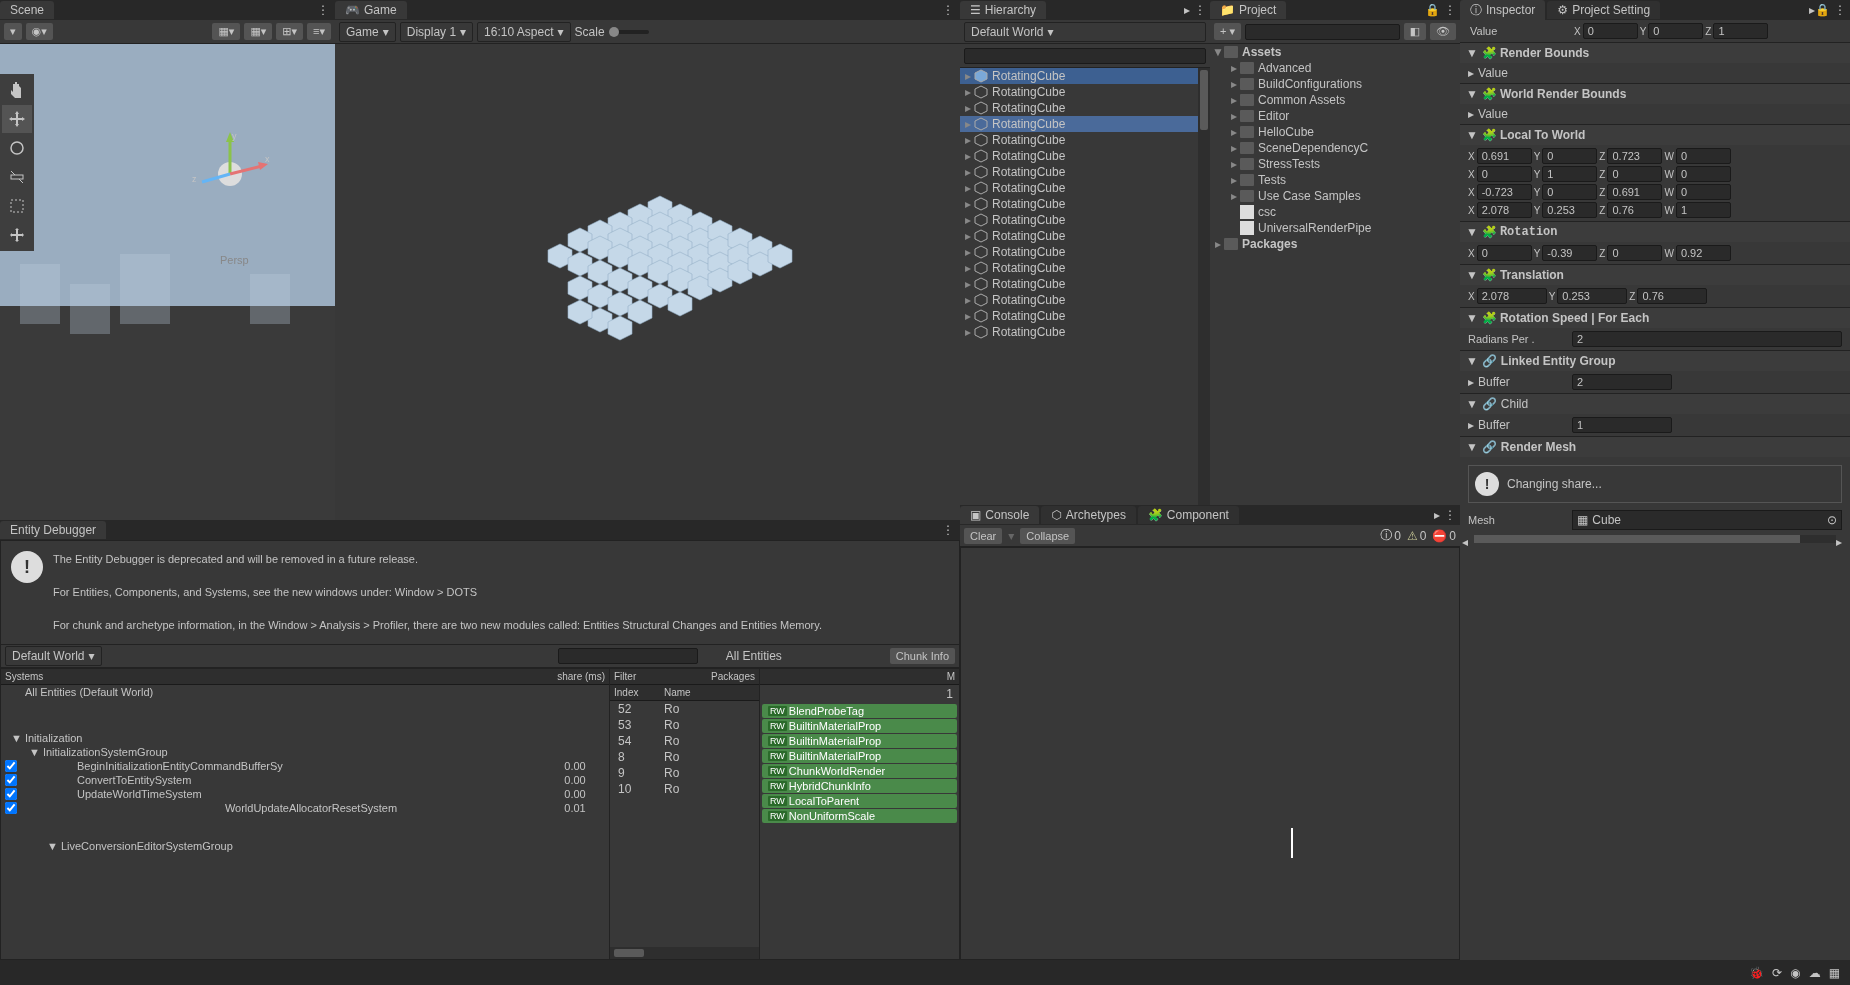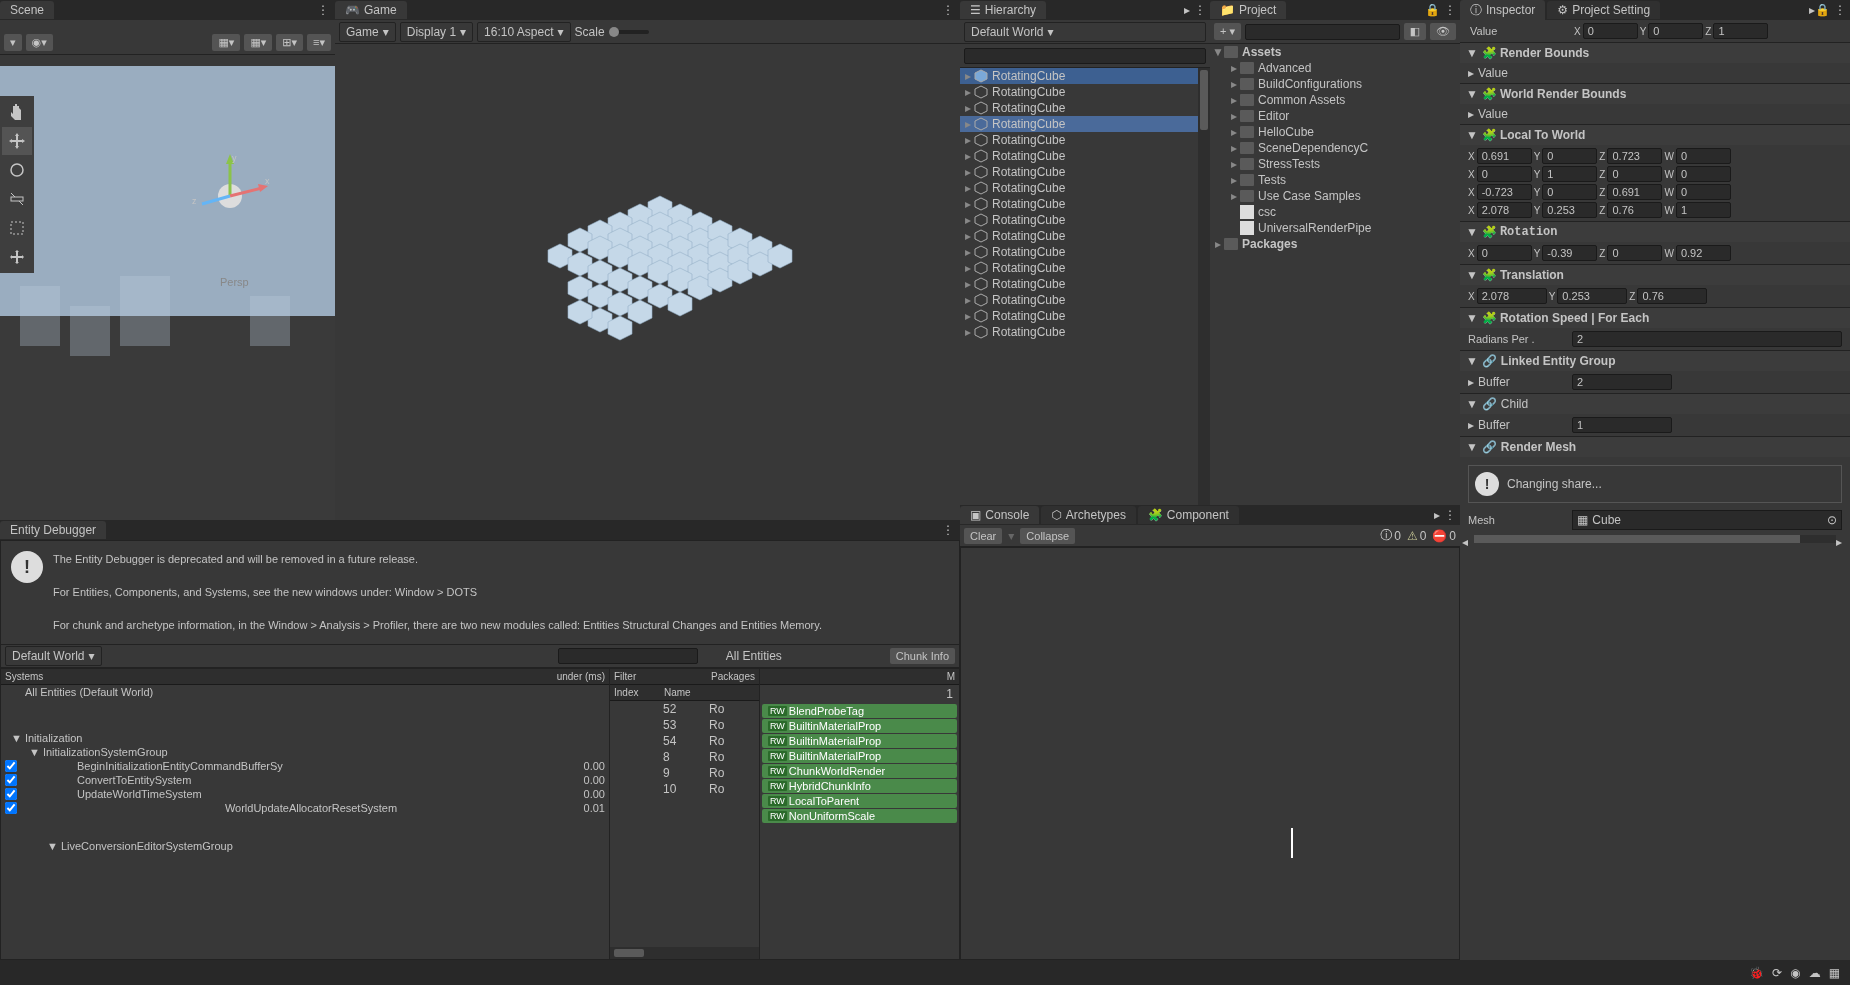--- a/index.html
+++ b/index.html
@@ -35,42 +35,42 @@
 .xyz-input span { font-size: 10px; display: flex; align-items: center; }
 .xyz-input input { width: 55px; }
 .puzzle-icon { width: 14px; height: 14px; display: inline-block; }
 .entity-debugger { display: flex; flex-direction: column; }
 .debug-msg { padding: 10px; display: flex; gap: 10px; align-items: flex-start; }
 .debug-icon { width: 32px; height: 32px; border-radius: 50%; background: #ddd; color: #333; display: flex; align-items: center; justify-content: center; font-size: 18px; font-weight: bold; }
 .systems-panel { display: flex; flex: 1; border-top: 1px solid #222; }
 .systems-list { flex: 1; overflow-y: auto; }
 .sys-row { display: flex; padding: 1px 4px; align-items: center; }
 .sys-name { flex: 1; padding-left: 30px; font-size: 11px; }
-.sys-time { width: 60px; text-align: right; font-size: 11px; }
+.sys-time { width: 60px; text-align: center; font-size: 11px; }
 .checkbox { width: 12px; height: 12px; margin-right: 4px; }
 .entities-panel { width: 150px; border-left: 1px solid #222; }
 .components-panel { width: 200px; border-left: 1px solid #222; overflow-y: auto; }
 .comp-tag { background: #4a8a4a; color: #fff; padding: 1px 6px; margin: 1px 2px; border-radius: 2px; font-size: 11px; display: flex; align-items: center; gap: 2px; }
 .comp-tag .rw { background: #2a6a2a; padding: 0 2px; border-radius: 1px; font-size: 9px; }
 .status-bar { height: 25px; background: #282828; display: flex; align-items: center; justify-content: flex-end; padding: 0 10px; gap: 8px; }
 .gizmo { position: absolute; top: 80px; left: 180px; width: 80px; height: 80px; }
 .col-header { display: flex; background: #2e2e2e; padding: 2px 4px; font-size: 10px; border-bottom: 1px solid #1a1a1a; }
 .console-bar { display: flex; align-items: center; padding: 2px 4px; gap: 6px; border-bottom: 1px solid #222; }
 svg { display: block; }
 </style>
 </head>
 <body>
 
 <div class="main-layout">
 
   <div class="col" style="width:960px;">
 
     <div style="display:flex; height:520px;">
 
-      <div class="col" style="width:335px;gap:11px;">
+      <div class="col" style="width:335px;">
         <div class="tab-bar">
           <div class="tab">
             <span>Scene</span>
           </div>
           <div style="flex:1"></div>
           <span style="padding:0 6px;">⋮</span>
         </div>
         <div class="toolbar">
           <button class="btn">▾</button>
           <button class="btn">◉▾</button>
@@ -265,21 +265,21 @@
           <input type="text" class="search" style="width: 140px;">
           <div style="width:20px;"></div>
           <span style="width:160px;">All Entities</span>
           <button class="btn">Chunk Info</button>
         </div>
         <div class="systems-panel">
 
           <div class="col" style="flex:1.3;">
             <div class="col-header">
               <span style="flex:1;">Systems</span>
-              <span style="width:70px;text-align:right;">under (ms)</span>
+              <span style="width:70px;text-align:right;">share (ms)</span>
             </div>
             <div class="systems-list" id="systems-list">
                 <div class="sys-row">
                   <span style="padding-left:20px;font-size:11px;">All Entities (Default World)</span>
                 </div>
                 <div class="sys-row">
                   <span class="sys-name" style="padding-left:6px;margin-top:32px;">▼ Initialization</span>
                   <span class="sys-time"></span>
                 </div>
                 <div class="sys-row">
@@ -315,21 +315,21 @@
 
           <div class="col entities-panel">
             <div class="col-header">
               <span style="flex:1;">Filter</span>
               <span>Packages</span>
             </div>
             <div class="col-header">
               <span style="width:50px;">Index</span>
               <span>Name</span>
             </div>
-            <div id="entity-rows" style="flex:1;margin-left:45px;">
+            <div id="entity-rows" style="flex:1;">
                 <div class="sys-row">
                   <span style="width:50px;padding-left:4px;">52</span>
                   <span>Ro</span>
                 </div>
                 <div class="sys-row">
                   <span style="width:50px;padding-left:4px;">53</span>
                   <span>Ro</span>
                 </div>
                 <div class="sys-row">
                   <span style="width:50px;padding-left:4px;">54</span>

